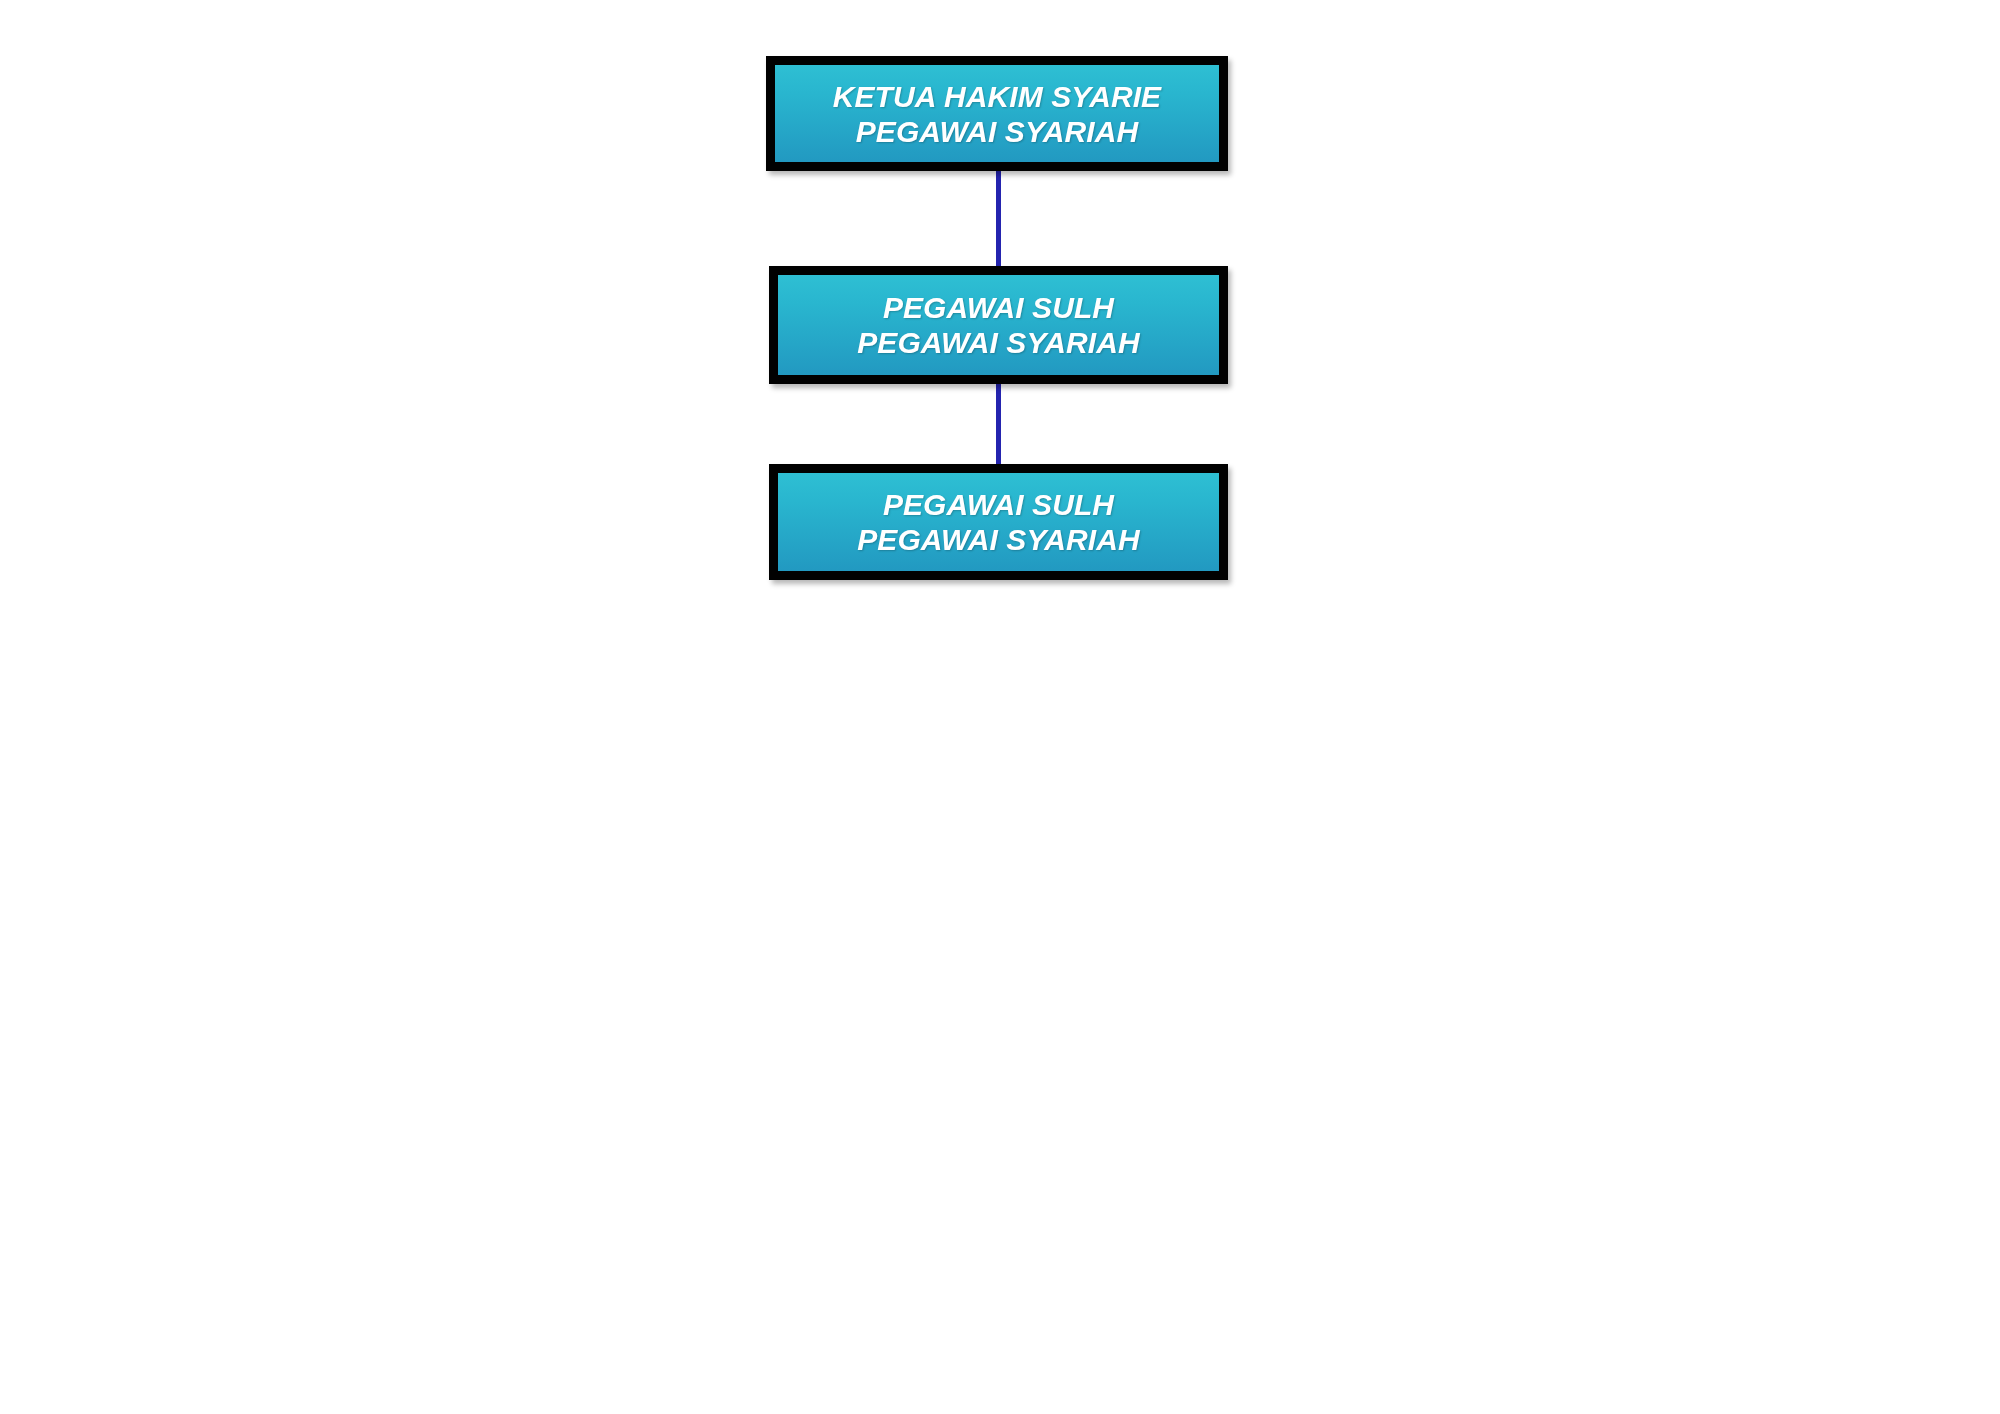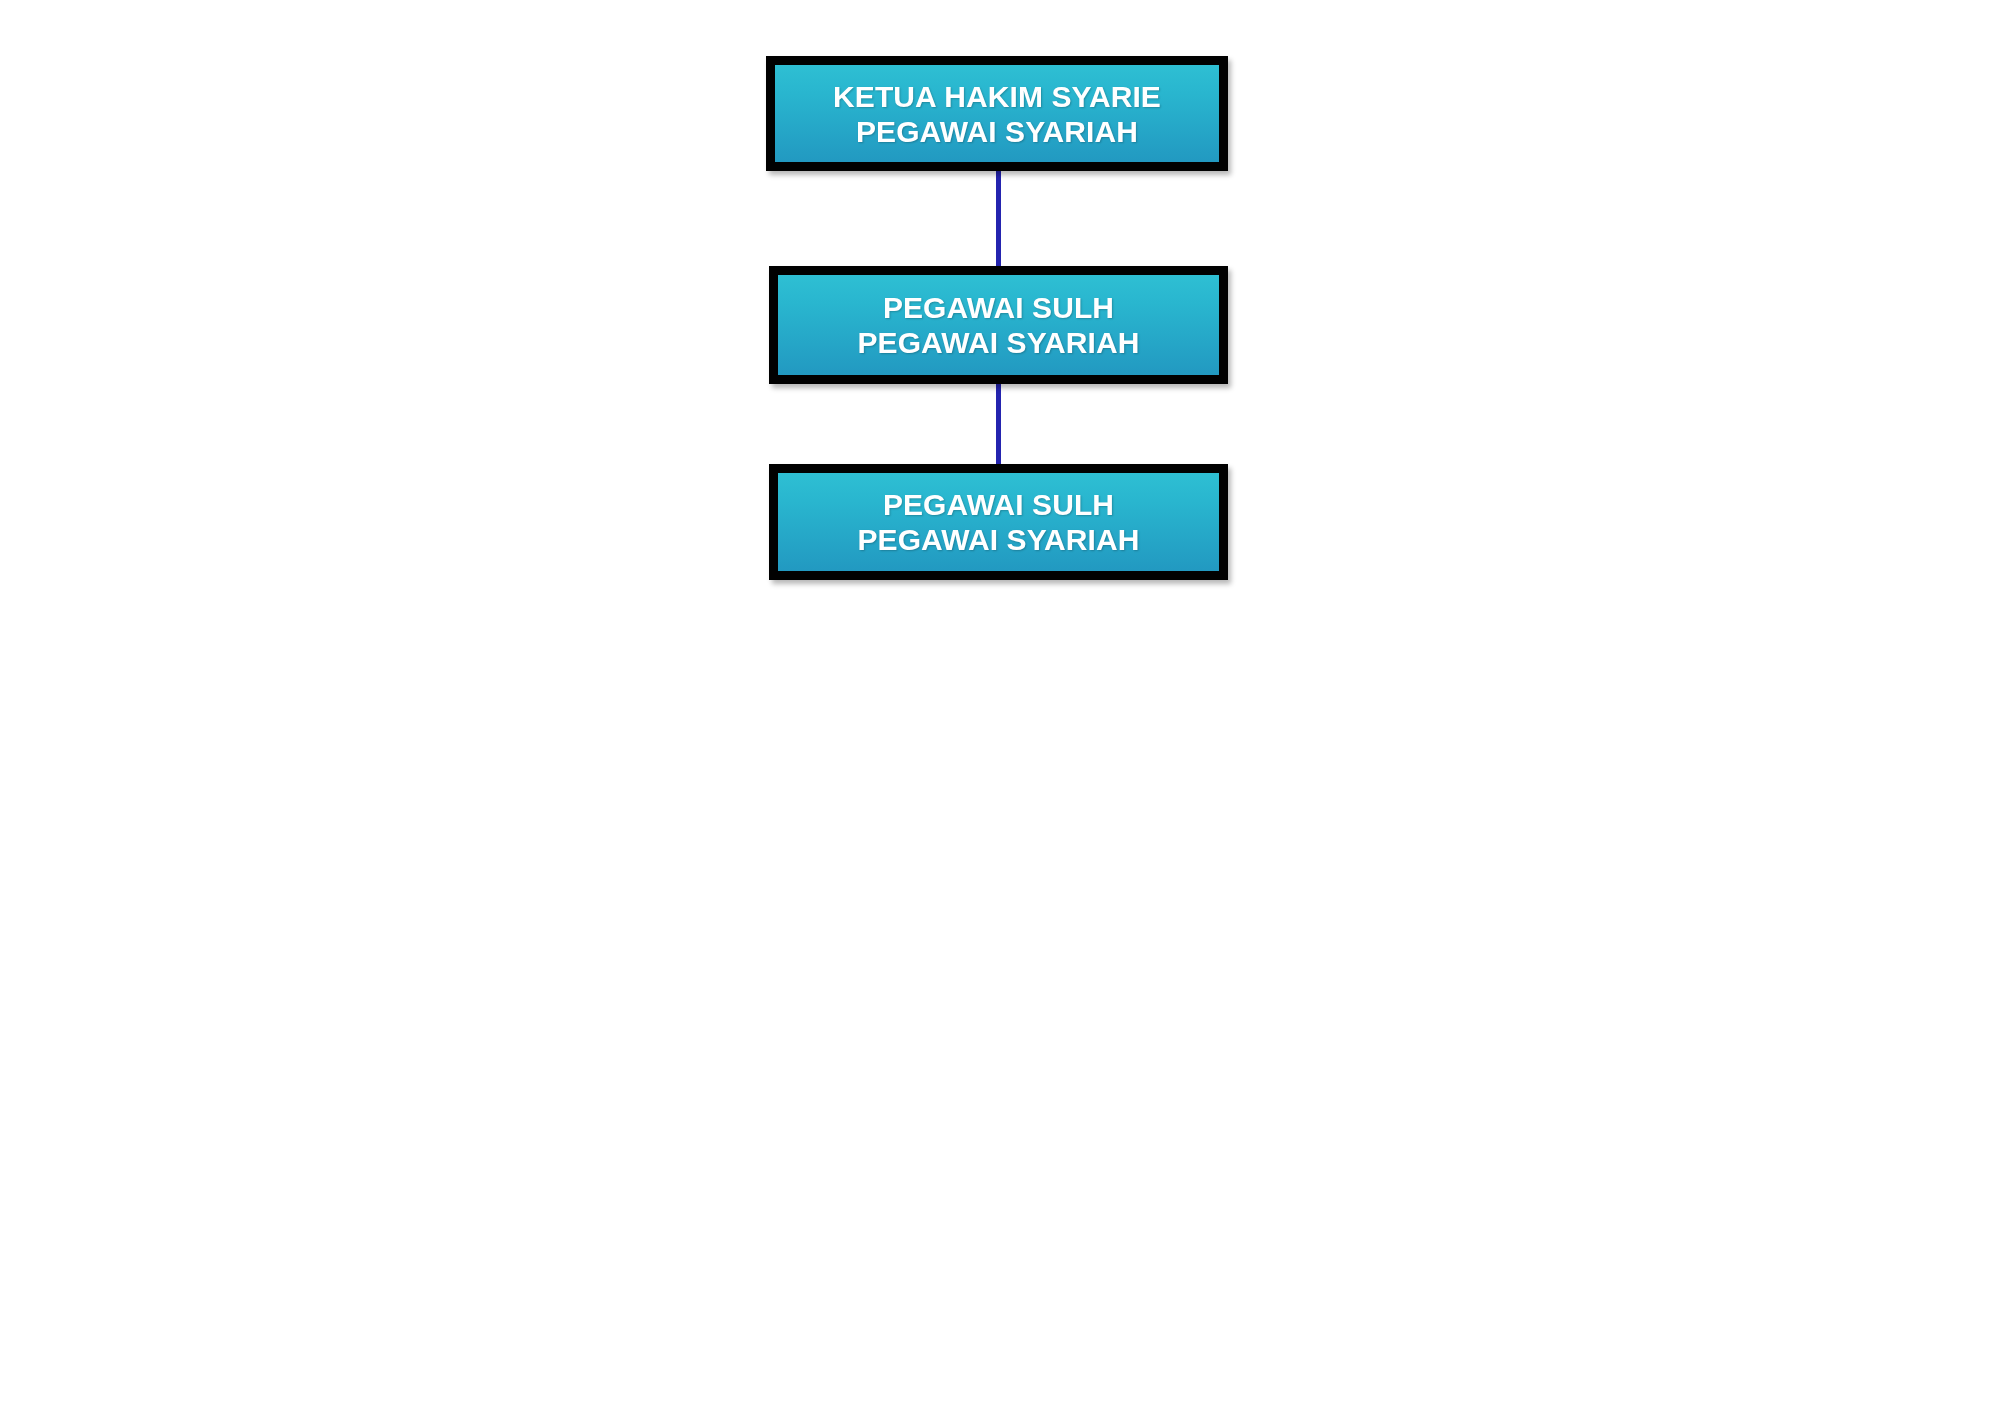--- a/index.html
+++ b/index.html
@@ -51,20 +51,21 @@
     display: block;
     color: #ffffff;
     font-family: "Liberation Sans", sans-serif;
     font-weight: bold;
     font-size: 30px;
     line-height: 35px;
     letter-spacing: 0.1px;
     text-align: left;
     white-space: nowrap;
     text-shadow: 1px 1px 2px rgba(0, 0, 0, 0.22);
+    font-style: italic;
   }
 
   
   #node-ketua-hakim-syarie {
     left: 766px;
     top: 56px;
     width: 462px;
     height: 115px;
   }
   #node-pegawai-sulh-1 {

